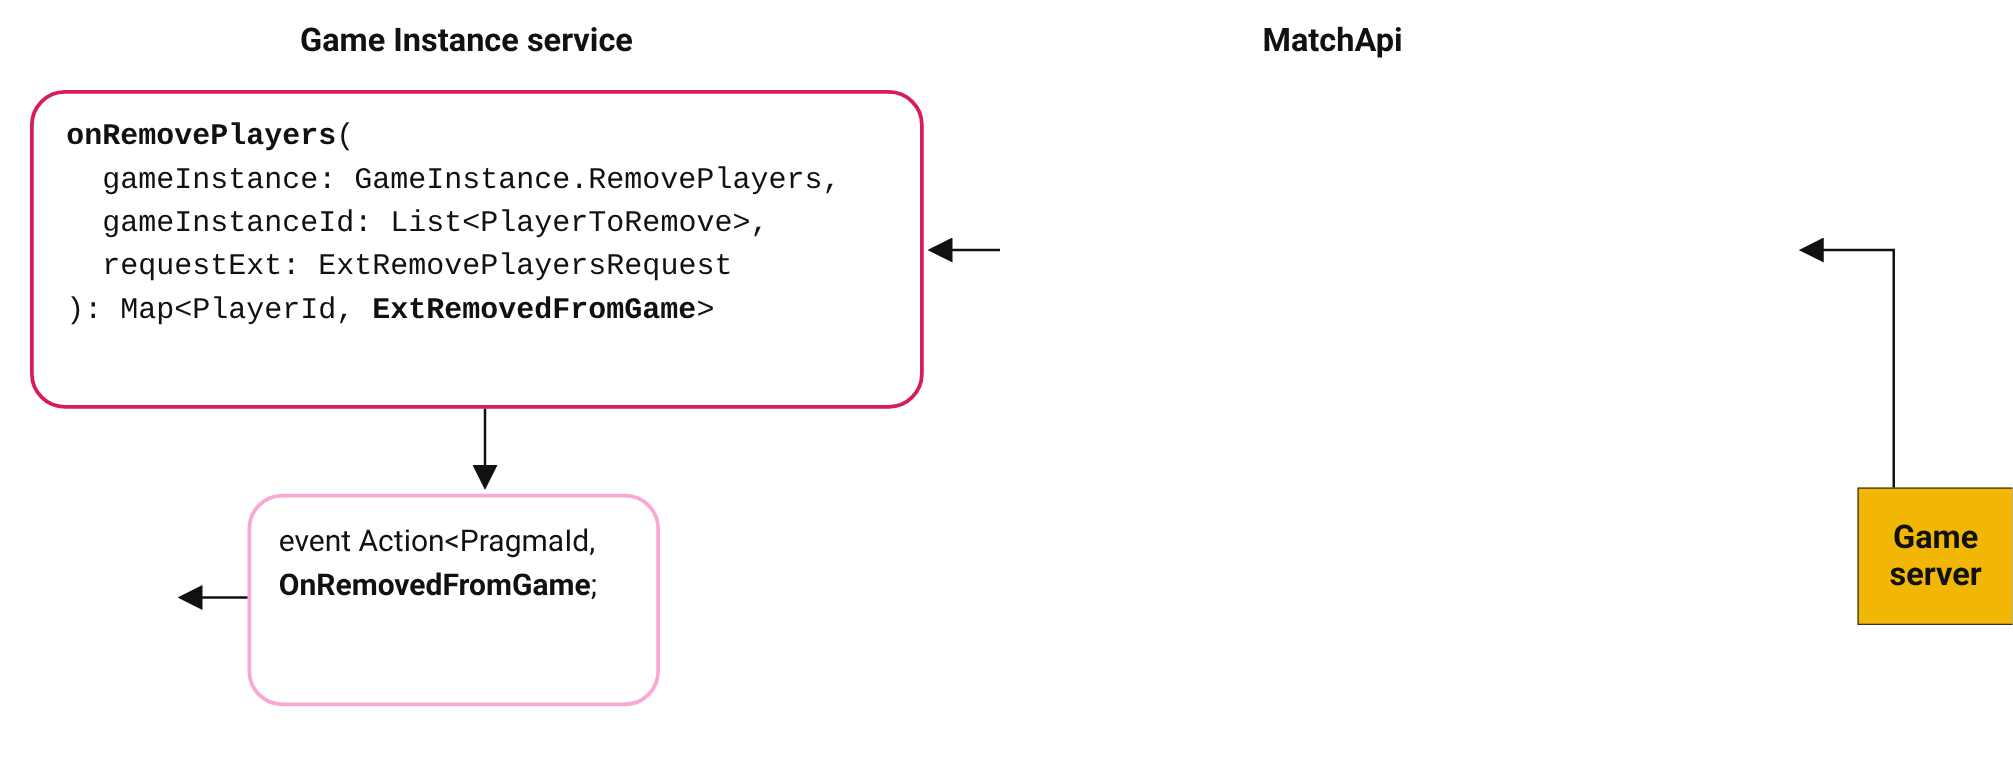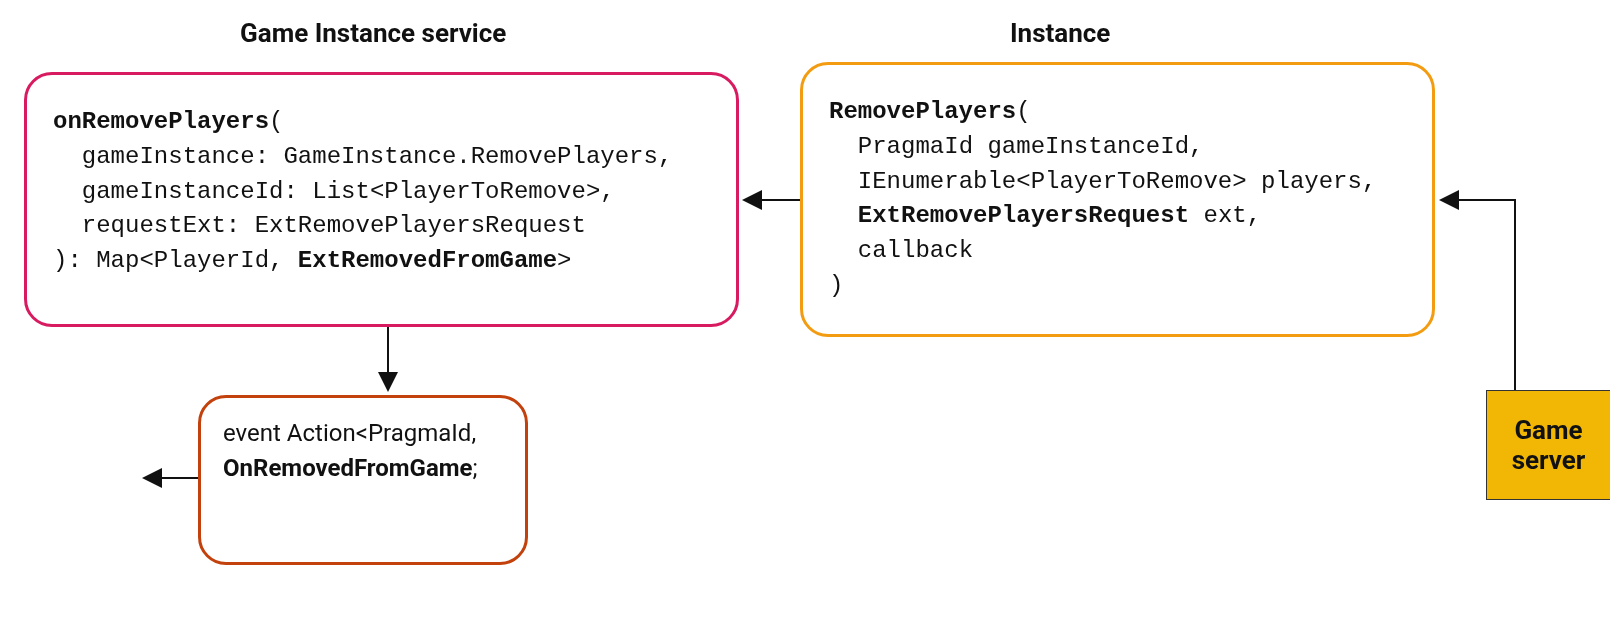--- a/index.html
+++ b/index.html
@@ -20,25 +20,25 @@
     position: absolute;
     font-weight: 700;
     font-size: 26px;
     color: #111;
   }
   .node {
     position: absolute;
     border-radius: 28px;
     background: #fff;
     box-sizing: border-box;
-    padding: 30px 26px;
+    padding: 18px 26px;
   }
   .node.pink   { border: 3px solid #d81b60; }
   .node.orange { border: 3px solid #f39c12; }
-  .node.green  { border: 3px solid #c2410c; }
+  .node.green  { border: 3px solid #f9a8d4; }
   .square {
     position: absolute;
     background: #f2b705;
     box-sizing: border-box;
     border: 1px solid #333;
     display: flex;
     align-items: center;
     justify-content: center;
     text-align: center;
     font-weight: 700;
@@ -69,38 +69,30 @@
     height: 620px;
     pointer-events: none;
   }
 </style>
 </head>
 <body>
 
 <div class="canvas">
 
   <div class="title" style="left:240px; top:18px;">Game Instance service</div>
-  <div class="title" style="left:1010px; top:18px;">Instance</div>
+  <div class="title" style="left:1010px; top:18px;">MatchApi</div>
 
   <div class="node pink" style="left:24px; top:72px; width:715px; height:255px;">
     <div class="mono"><span class="b">onRemovePlayers</span>(
   <span>gameInstance</span>: <span>GameInstance.RemovePlayers</span>,
   <span>gameInstanceId</span>: <span>List&lt;PlayerToRemove&gt;</span>,
   <span>requestExt</span>: <span>ExtRemovePlayersRequest</span>
 ): <span>Map&lt;PlayerId, </span><span class="b">ExtRemovedFromGame</span><span>&gt;</span></div>
   </div>
 
-  <div class="node orange" style="left:800px; top:62px; width:635px; height:275px;">
-    <div class="mono"><span class="b">RemovePlayers</span>(
-  <span>PragmaId gameInstanceId</span>,
-  <span>IEnumerable&lt;PlayerToRemove&gt; players</span>,
-  <span class="b">ExtRemovePlayersRequest</span><span> ext</span>,
-  <span>callback</span>
-)</div>
-  </div>
 
   <div class="node green" style="left:198px; top:395px; width:330px; height:170px; padding:18px 22px;">
     <div class="evt">
       <div>event Action&lt;PragmaId,</div>
       <div><span class="b">OnRemovedFromGame</span><span>;</span></div>
     </div>
   </div>
 
 
   <div class="square" style="left:1452px; top:390px; width:125px; height:110px;">Game server</div>

